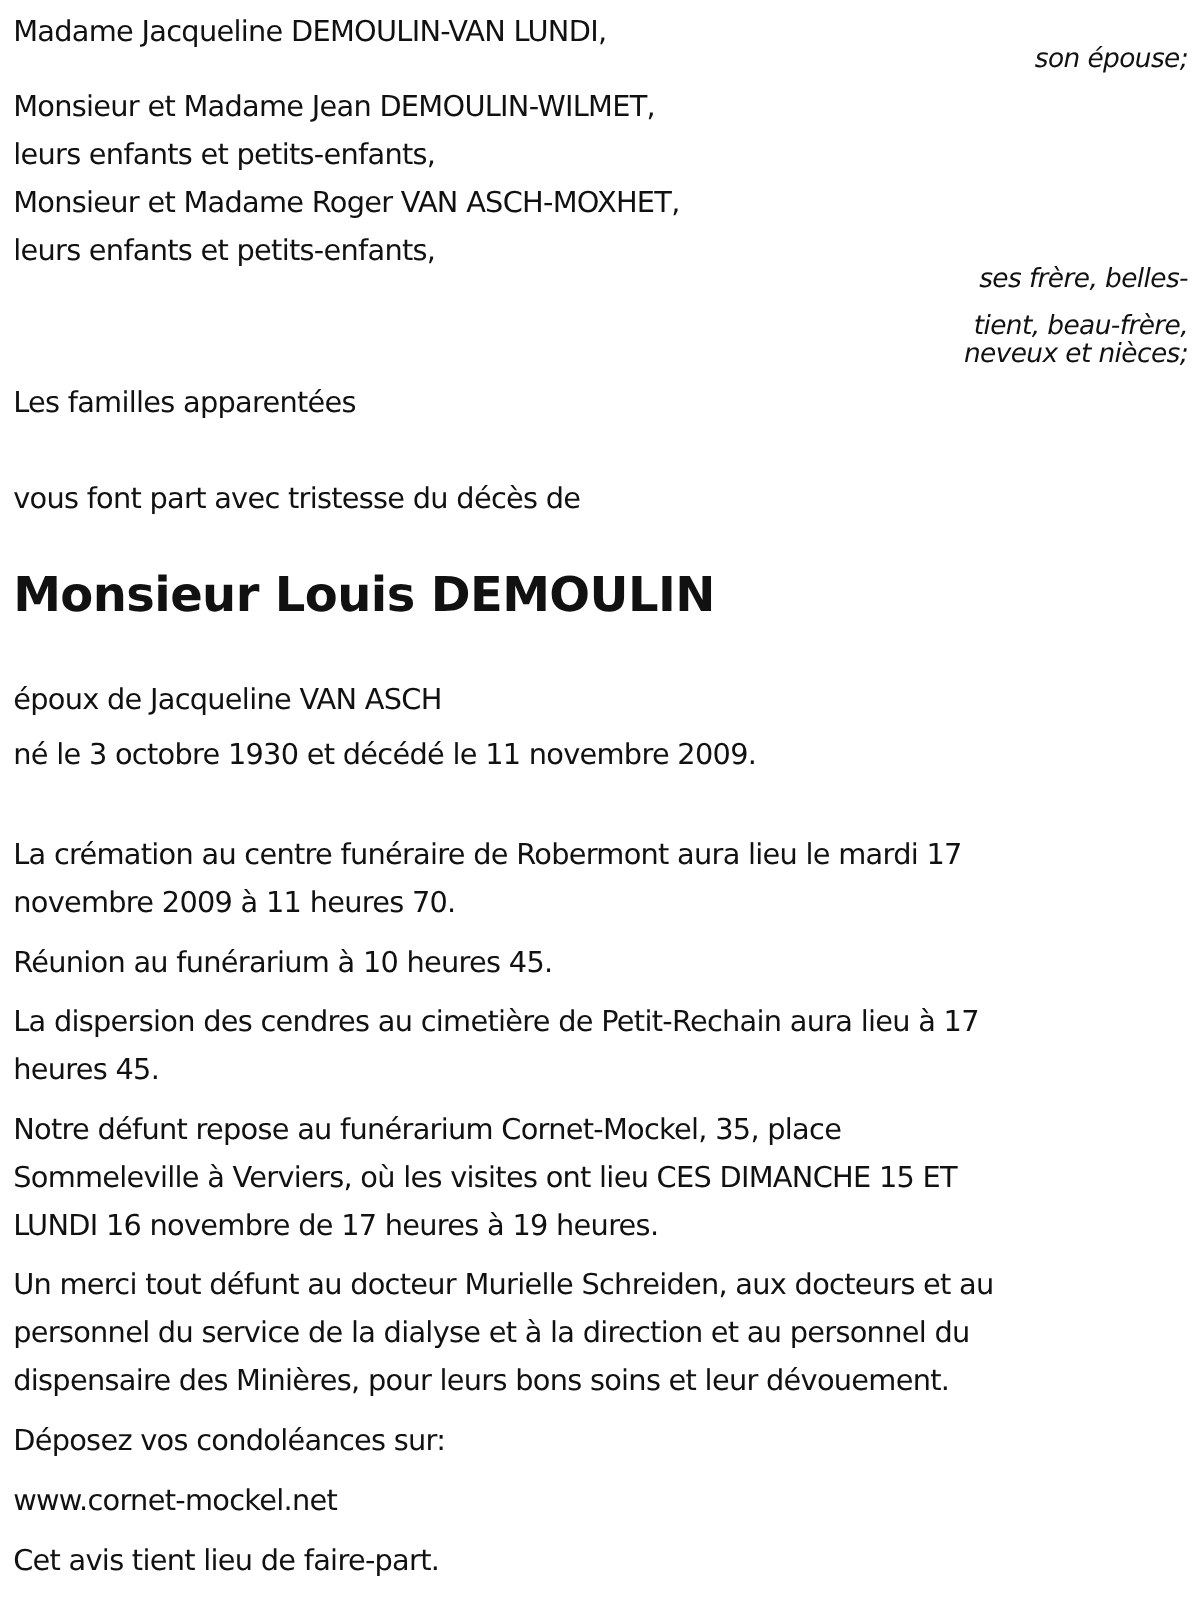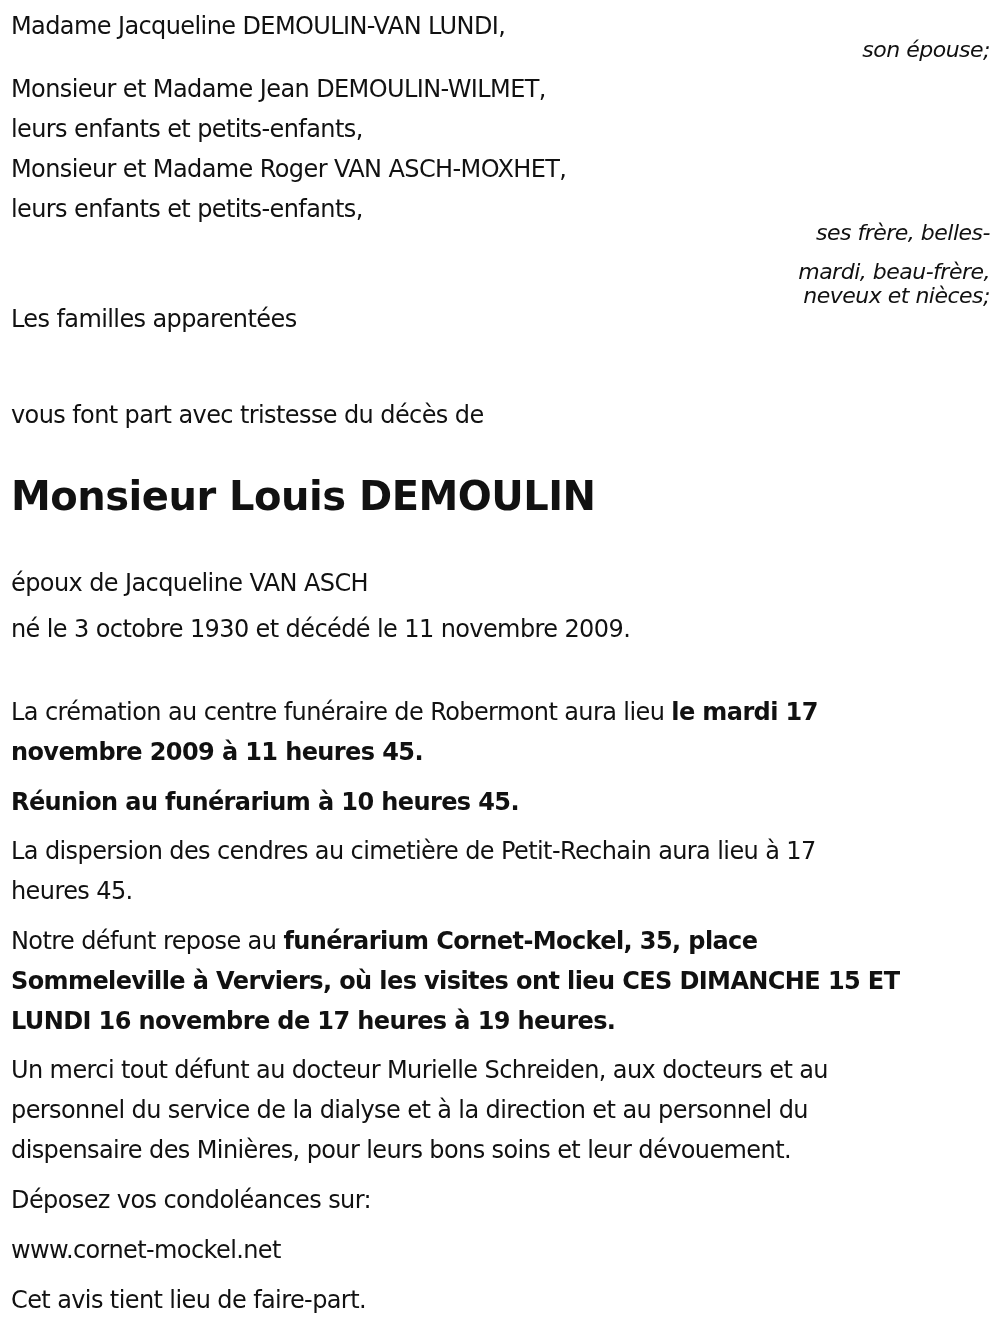--- a/index.html
+++ b/index.html
@@ -3,43 +3,43 @@
   <meta charset="utf-8">
   <style>
     html, body { margin: 0; padding: 0; background: #ffffff; }
     body {
       width: 1000px; height: 1334px; position: relative; overflow: hidden;
       font-family: "DejaVu Sans", sans-serif; color: #111111;
     }
     .line { position: absolute; left: 11px; font-size: 24px; line-height: 40px; white-space: nowrap; letter-spacing: -0.6px; }
     .right { position: absolute; right: 10px; font-size: 22px; font-style: italic; white-space: nowrap; text-align: right; letter-spacing: -0.5px; line-height: 24px; }
     .title { position: absolute; left: 11px; top: 472px; font-size: 40px; font-weight: bold; line-height: 48px; letter-spacing: -0.5px; }
-    b { font-weight: bold; }
+    b { font-weight: normal; }
   </style>
 </head>
 <body>
 
 <div class="line" style="top:6px">Madame Jacqueline DEMOULIN-VAN LUNDI,</div>
 <div class="right" style="top:38px">son épouse;</div>
 <div class="line" style="top:69px">Monsieur et Madame Jean DEMOULIN-WILMET,</div>
 <div class="line" style="top:109px">leurs enfants et petits-enfants,</div>
 <div class="line" style="top:149px">Monsieur et Madame Roger VAN ASCH-MOXHET,</div>
 <div class="line" style="top:189px">leurs enfants et petits-enfants,</div>
 <div class="right" style="top:221px">ses frère, belles-</div>
-<div class="right" style="top:260px">mardi, beau-frère,</div>
+<div class="right" style="top:260px">tient, beau-frère,</div>
 <div class="right" style="top:284px">neveux et nièces;</div>
-<div class="line" style="top:299px">Les familles apparentées</div>
+<div class="line" style="top:315px">Les familles apparentées</div>
 
 <div class="line" style="top:395px">vous font part avec tristesse du décès de</div>
 <div class="title">Monsieur Louis DEMOULIN</div>
 <div class="line" style="top:563px">époux de Jacqueline VAN ASCH</div>
 <div class="line" style="top:609px">né le 3 octobre 1930 et décédé le 11 novembre 2009.</div>
 
 <div class="line" style="top:692px"><span>La crémation au centre funéraire de Robermont aura lieu </span><b>le mardi 17</b></div>
-<div class="line" style="top:732px"><b>novembre 2009 à 11 heures 45.</b></div>
+<div class="line" style="top:732px"><b>novembre 2009 à 11 heures 70.</b></div>
 <div class="line" style="top:782px"><b>Réunion au funérarium à 10 heures 45.</b></div>
 <div class="line" style="top:831px">La dispersion des cendres au cimetière de Petit-Rechain aura lieu à 17</div>
 <div class="line" style="top:871px">heures 45.</div>
 
 <div class="line" style="top:921px"><span>Notre défunt repose au </span><b>funérarium Cornet-Mockel, 35, place</b></div>
 <div class="line" style="top:961px"><b>Sommeleville à Verviers, où les visites ont lieu CES DIMANCHE 15 ET</b></div>
 <div class="line" style="top:1001px"><b>LUNDI 16 novembre de 17 heures à 19 heures.</b></div>
 
 <div class="line" style="top:1050px">Un merci tout défunt au docteur Murielle Schreiden, aux docteurs et au</div>
 <div class="line" style="top:1090px">personnel du service de la dialyse et à la direction et au personnel du</div>

